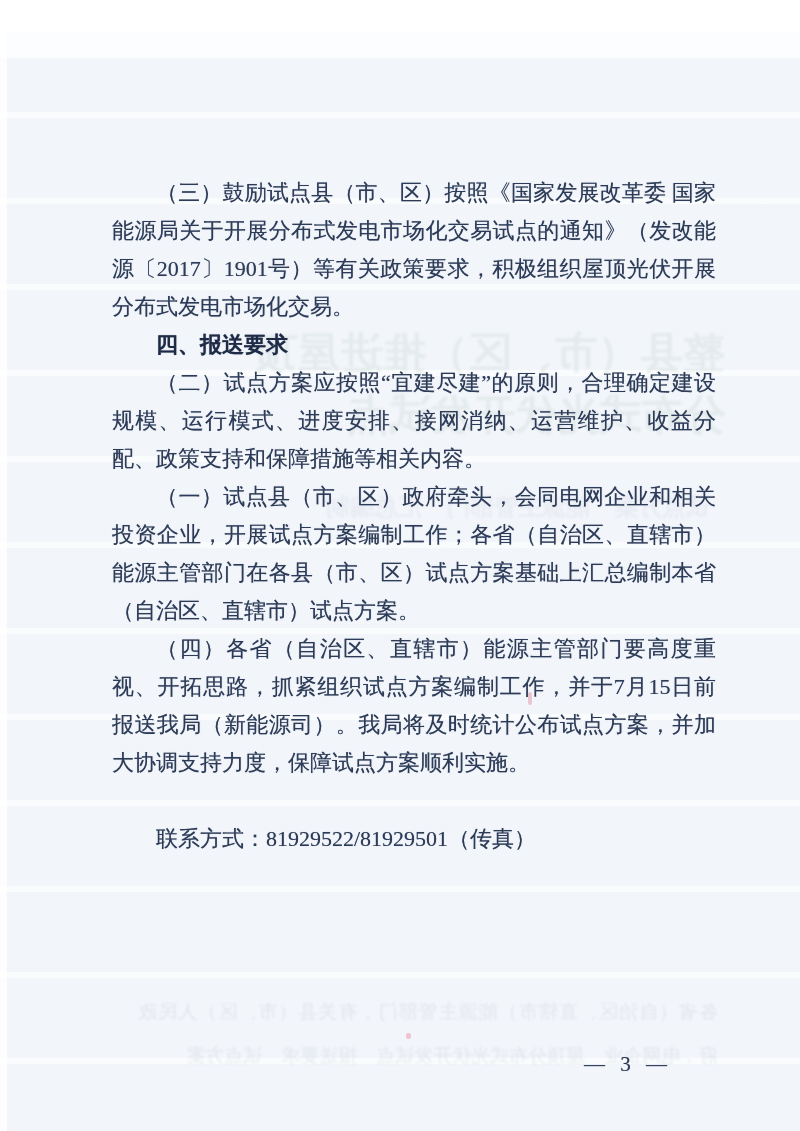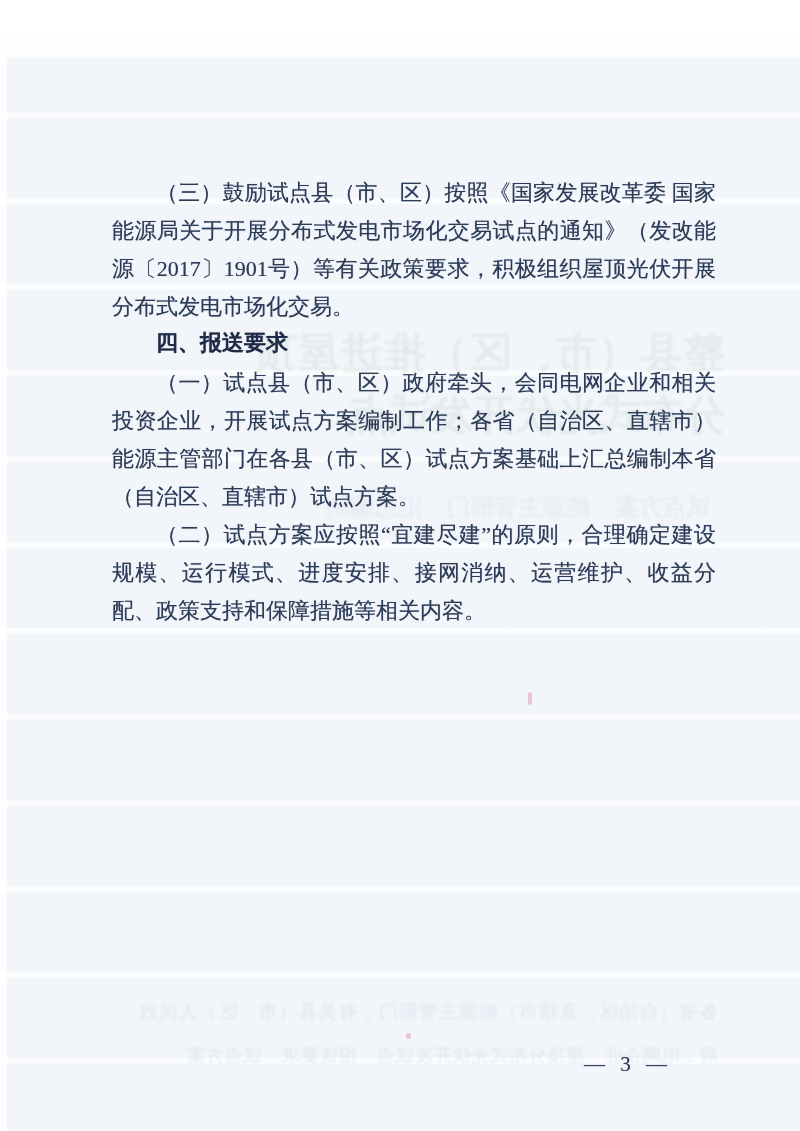--- a/index.html
+++ b/index.html
@@ -53,21 +53,21 @@
   }
   .para {
     margin: 0;
     text-indent: 2em;
   }
   .heading {
     margin: 0;
     text-indent: 2em;
     font-weight: bold;
     color: #1e2b46;
-    font-family: Liberation Mono, monospace;
+    font-family: Liberation Serif, serif;
     font-size: 22px;
     text-shadow: 0 0 0.8px rgba(30,43,70,0.6);
   }
   .contact {
     margin-top: 38px;
   }
   .pageno {
     position: absolute;
     top: 1020px;
     right: 128px;
@@ -132,19 +132,21 @@
 
   <div class="ghost ghost-heading">整县（市、区）推进屋顶分布式光伏开发试点</div>
   <div class="ghost ghost-mid">试点方案　能源主管部门　汇总编制</div>
   <div class="ghost ghost-bottom">各省（自治区、直辖市）能源主管部门，有关县（市、区）人民政府，电网企业　屋顶分布式光伏开发试点　报送要求　试点方案</div>
   <div class="speck speck-1"></div>
   <div class="speck speck-2"></div>
 
   <div class="content">
     <p class="para">（三）鼓励试点县（市、区）按照《国家发展改革委 国家能源局关于开展分布式发电市场化交易试点的通知》（发改能源〔2017〕1901号）等有关政策要求，积极组织屋顶光伏开展分布式发电市场化交易。</p>
     <p class="heading">四、报送要求</p>
+    <p class="para">（二）试点方案应按照“宜建尽建”的原则，合理确定建设规模、运行模式、进度安排、接网消纳、运营维护、收益分配、政策支持和保障措施等相关内容。</p>
     <p class="para">（一）试点县（市、区）政府牵头，会同电网企业和相关投资企业，开展试点方案编制工作；各省（自治区、直辖市）能源主管部门在各县（市、区）试点方案基础上汇总编制本省（自治区、直辖市）试点方案。</p>
-    <p class="para">（二）试点方案应按照“宜建尽建”的原则，合理确定建设规模、运行模式、进度安排、接网消纳、运营维护、收益分配、政策支持和保障措施等相关内容。</p>
+    <p class="para">（四）各省（自治区、直辖市）能源主管部门要高度重视、开拓思路，抓紧组织试点方案编制工作，并于7月15日前报送我局（新能源司）。我局将及时统计公布试点方案，并加大协调支持力度，保障试点方案顺利实施。</p>
+    <p class="para contact">联系方式：81929522/81929501（传真）</p>
   </div>
 
   <div class="pageno">— 3 —</div>
 
 </div>
 
 </body></html>

